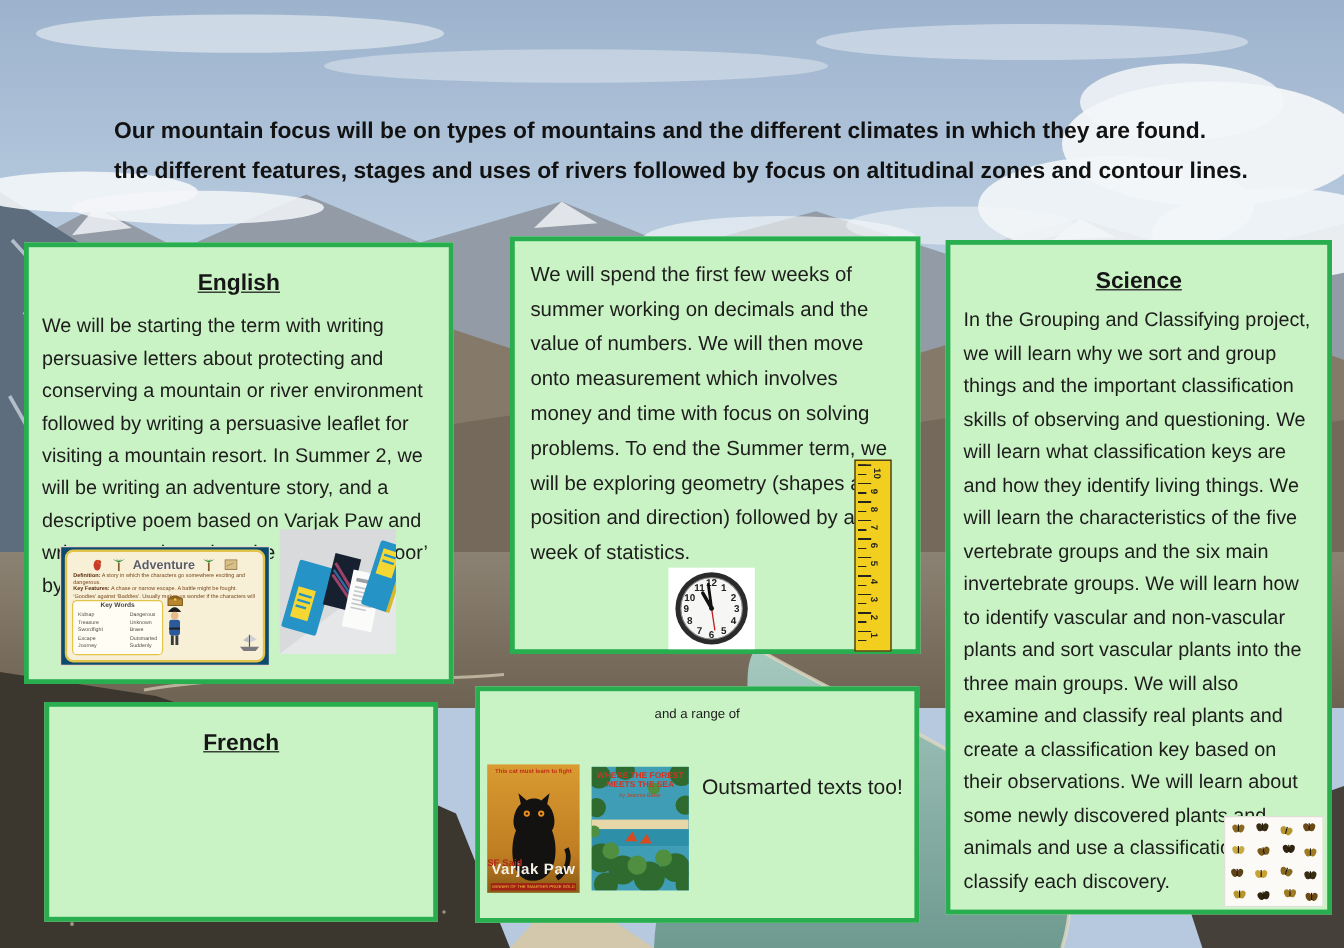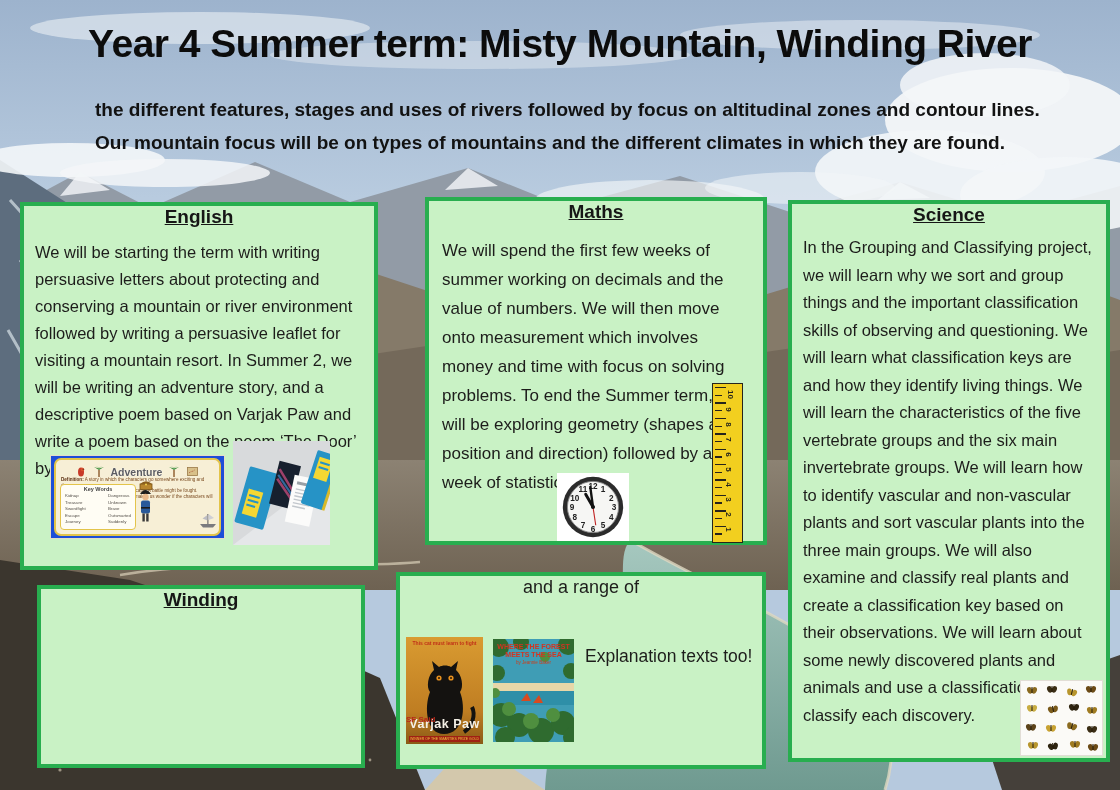--- a/index.html
+++ b/index.html
@@ -8,58 +8,58 @@
   .stage{position:absolute;inset:0;width:1120px;height:790px}
   .bg{position:absolute;inset:0;width:100%;height:100%}
 
   .page-title{position:absolute;top:22px;left:0;width:100%;text-align:center;
     font-size:39px;font-weight:700;color:#0c0c0c;letter-spacing:-0.5px}
   .intro{position:absolute;left:95px;top:94px;font-size:19px;font-weight:700;
     color:#121212;line-height:32.5px;white-space:nowrap}
 
   .box{position:absolute;background:#c9f2c5;border:4px solid #28ae4f;box-sizing:border-box}
   .box h2{font-size:19px;font-weight:700;text-decoration:underline;text-align:center;
-    color:#161616;margin:0 0 0 0}
+    color:#161616;margin:20px 0 0 0}
   .box .body{color:#1d1d1b}
 
   #box-english{left:20px;top:202px;width:358px;height:368px}
   #box-english .body{margin:11px 11px 0 11px;font-size:16.5px;line-height:27px}
 
   #box-maths{left:425px;top:197px;width:342px;height:348px}
   #box-maths .body{margin:13px 20px 0 13px;font-size:17px;line-height:29px}
 
   #box-science{left:788px;top:200px;width:322px;height:562px}
   #box-science .body{margin:8px 11px 0 11px;font-size:16.5px;line-height:27.5px}
 
   #box-french{left:37px;top:585px;width:328px;height:183px}
   #box-french .body{margin:13px 8px 0 8px;font-size:16.5px;line-height:31px;text-align:center}
 
   #box-books{left:396px;top:572px;width:370px;height:197px}
-  .books-subline{text-align:center;font-size:18px;margin-top:1px;color:#1d1d1b}
+  .books-subline{text-align:center;font-size:11px;margin-top:13px;color:#1d1d1b}
   .books-note{position:absolute;left:185px;top:70px;font-size:17.5px;color:#1d1d1b}
   .book-cover{position:absolute;overflow:hidden}
   #cover-varjak{left:6px;top:61px;width:77px;height:107px;
     background:linear-gradient(#d99b31,#bf7d22 70%,#8a5a16)}
   #cover-forest{left:93px;top:63px;width:81px;height:103px;background:#3f9db5}
   .cover-svg{position:absolute;inset:0;width:100%;height:100%}
   .vj-tag{position:absolute;top:3px;left:0;width:100%;text-align:center;
     font-size:5px;font-weight:700;color:#c03018}
   .vj-title{position:absolute;top:80px;left:0;width:100%;text-align:center;
     font-size:12.5px;font-weight:700;color:#f4f0e6;letter-spacing:0.5px}
   .vj-author{position:absolute;top:78px;left:0;width:100%;text-align:left;
     font-size:8px;font-weight:700;color:#b6281a}
   .vj-band{position:absolute;bottom:2px;left:3px;right:3px;height:6px;background:#a02014;
     font-size:3.5px;color:#f0c040;text-align:center;line-height:6px;overflow:hidden}
   .fs-title{position:absolute;top:4px;left:0;width:100%;text-align:center;
     font-size:7px;font-weight:700;color:#d23420;line-height:8px}
   .fs-author{position:absolute;top:21px;left:0;width:100%;text-align:center;
     font-size:4.5px;color:#c8401e}
 
   
-  .adv{position:absolute;left:26px;top:249px;width:175px;height:84px;background:#1d4ed8;
+  .adv{position:absolute;left:26px;top:249px;width:175px;height:100px;background:#0c4a6e;
     box-shadow:0 0 0 1px #e4ddc8 inset}
   .adv-in{position:absolute;left:4px;top:3px;right:4px;bottom:3px;background:#f7efd6;
     border:2px solid #e3c44a;border-radius:7px;overflow:hidden}
   .adv-head{position:absolute;top:2px;left:0;width:100%;text-align:center}
   .adv-title{font-size:10.5px;font-weight:700;color:#5c5c60;
     text-shadow:0 0 1px #fff, 0 0 1px #fff;vertical-align:middle}
   .adv-ic{display:inline-block;vertical-align:middle;margin:0 2px}
   .adv-text{position:absolute;top:17px;left:5px;right:5px;font-size:4.6px;
     line-height:5.6px;color:#7a4a20}
   .adv-text b{color:#5a2d0e}
@@ -165,24 +165,23 @@
       <ellipse cx="930" cy="172" rx="115" ry="42" opacity="0.9"></ellipse>
       <ellipse cx="1065" cy="195" rx="105" ry="38" opacity="0.9"></ellipse>
       <ellipse cx="985" cy="85" rx="85" ry="32" opacity="0.85"></ellipse>
       <ellipse cx="70" cy="160" rx="95" ry="17" opacity="0.9"></ellipse>
       <ellipse cx="165" cy="173" rx="105" ry="14" opacity="0.85"></ellipse>
       <ellipse cx="650" cy="200" rx="115" ry="20" opacity="0.65"></ellipse>
       <ellipse cx="800" cy="188" rx="95" ry="16" opacity="0.55"></ellipse>
     </g>
   </svg>
 
-  <div class="page-title">Year 4 Summer term: Misty Mountain, Winding River</div>
   <div class="intro">
+    <div>Our mountain focus will be on types of mountains and the different climates in which they are found.</div>
     <div>the different features, stages and uses of rivers followed by focus on altitudinal zones and contour lines.</div>
-    <div>Our mountain focus will be on types of mountains and the different climates in which they are found.</div>
   </div>
 
   <div class="box" id="box-english">
     <h2>English</h2>
     <div class="body">We will be starting the term with writing persuasive letters about protecting and conserving a mountain or river environment followed by writing a persuasive leaflet for visiting a mountain resort. In Summer 2, we will be writing an adventure story, and a descriptive poem based on Varjak Paw and write a poem based on the poem ‘The Door’ by Miroslav Holub.</div>
 
     <div class="adv">
       <div class="adv-in">
         <div class="adv-head">
           <svg class="adv-ic" width="9" height="10">
@@ -292,21 +291,20 @@
           <rect x="76" y="16" width="14" height="22" fill="#f4d733"></rect>
           <rect x="78" y="20" width="10" height="2" fill="#2693c6"></rect>
           <rect x="78" y="25" width="10" height="2" fill="#2693c6"></rect>
           <rect x="94" y="10" width="3" height="56" fill="#d9b92a"></rect>
         </g>
       </svg>
     </div>
   </div>
 
   <div class="box" id="box-maths">
-    <h2>Maths</h2>
     <div class="body">We will spend the first few weeks of summer working on decimals and the value of numbers. We will then move onto measurement which involves money and time with focus on solving problems. To end the Summer term, we will be exploring geometry (shapes and position and direction) followed by a week of statistics.</div>
 
     <div class="ruler">
       <span class="num">10</span>
       <span class="num">9</span>
       <span class="num">8</span>
       <span class="num">7</span>
       <span class="num">6</span>
       <span class="num">5</span>
       <span class="num">4</span>
@@ -370,26 +368,26 @@
           <use href="#bfly" x="13" y="65" fill="#b8962e"></use>
             <use href="#bfly" x="33" y="66" fill="#2e2410" transform="rotate(-10 33 66)"></use>
           <use href="#bfly" x="55" y="64" fill="#a07c22"></use>
             <use href="#bfly" x="73" y="67" fill="#6b4a16"></use>
         </g>
       </svg>
     </div>
   </div>
 
   <div class="box" id="box-french">
-    <h2>Winding</h2>
+    <h2>French</h2>
   </div>
 
   <div class="box" id="box-books">
     <div class="books-subline">and a range of</div>
-    <div class="books-note">Explanation texts too!</div>
+    <div class="books-note">Outsmarted texts too!</div>
 
     <div class="book-cover" id="cover-varjak">
       <svg class="cover-svg" viewBox="0 0 77 107">
         <path d="M38,97 C20,97 18,70 24,55 C20,50 22,38 28,33 L26,24 L33,30 C36,28 42,28 45,30 L52,24 L50,33 C56,38 58,50 54,55 C60,70 58,97 38,97 Z" fill="#141210"></path>
         <path d="M58,95 C66,90 70,78 66,70" stroke="#141210" stroke-width="4" fill="none"></path>
         <circle cx="33" cy="41" r="2.6" fill="#e8901e"></circle>
         <circle cx="45" cy="41" r="2.6" fill="#e8901e"></circle>
         <circle cx="33" cy="41" r="1" fill="#201505"></circle>
         <circle cx="45" cy="41" r="1" fill="#201505"></circle>
       </svg>

